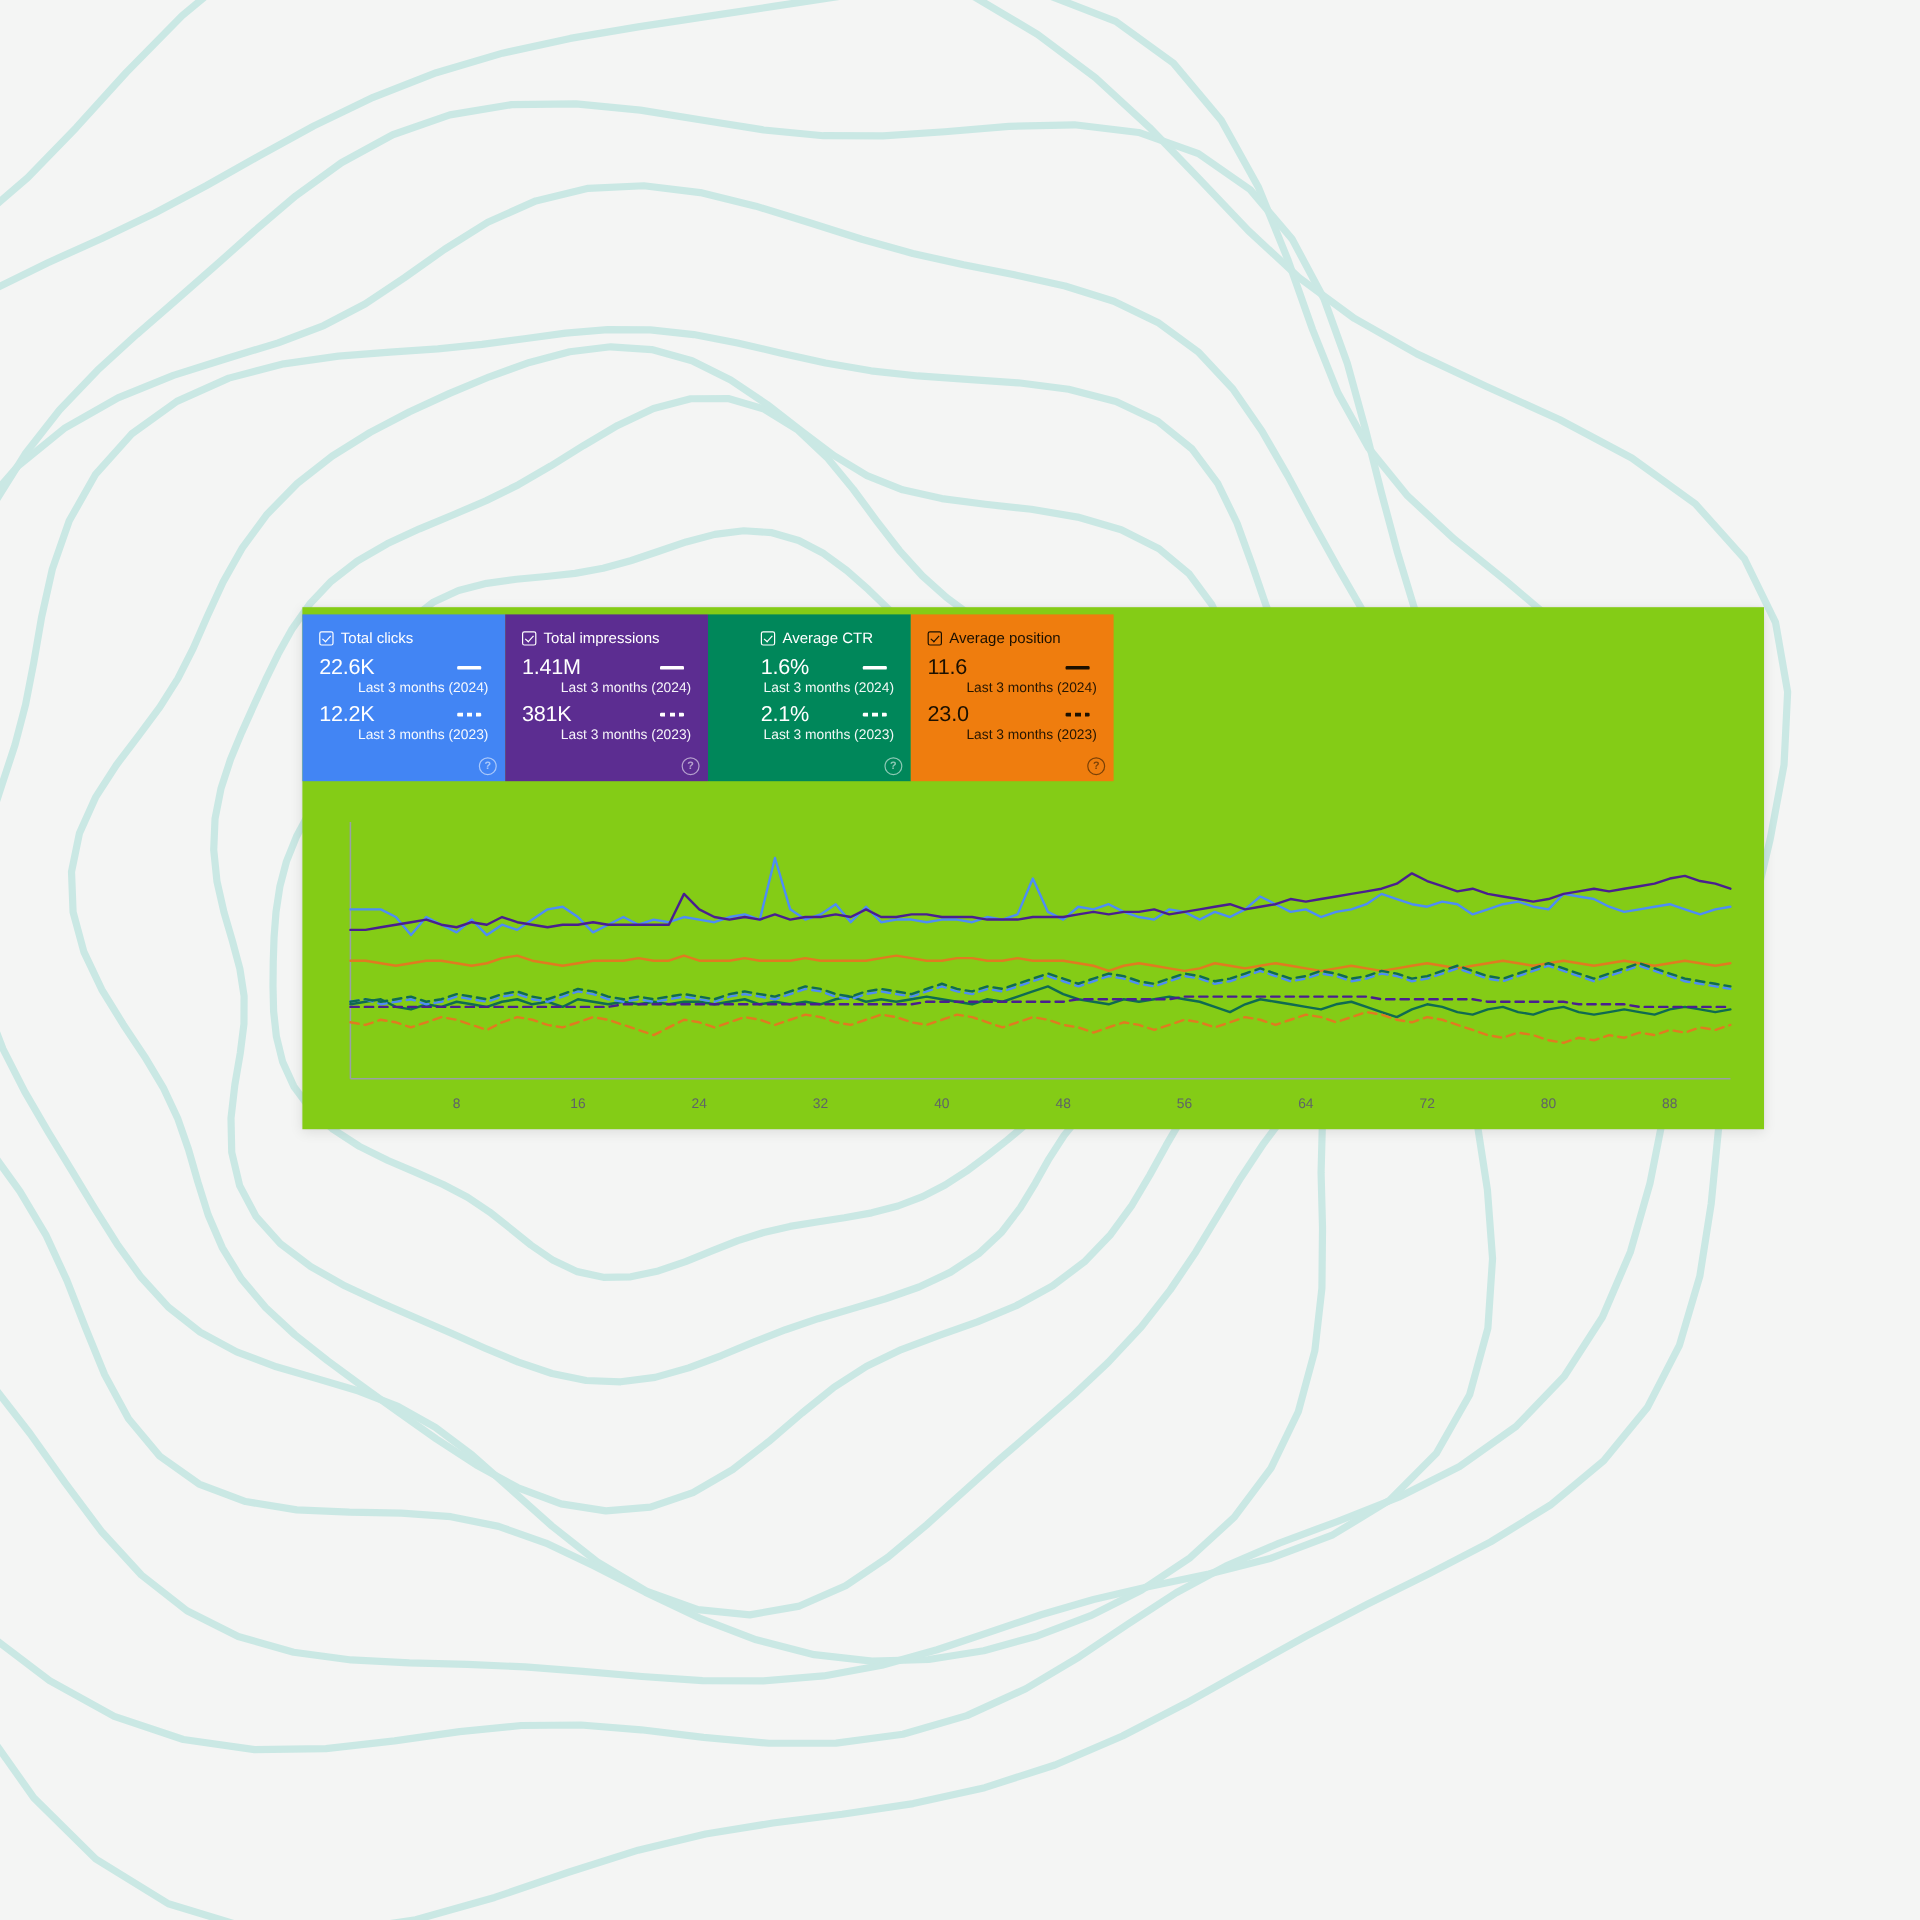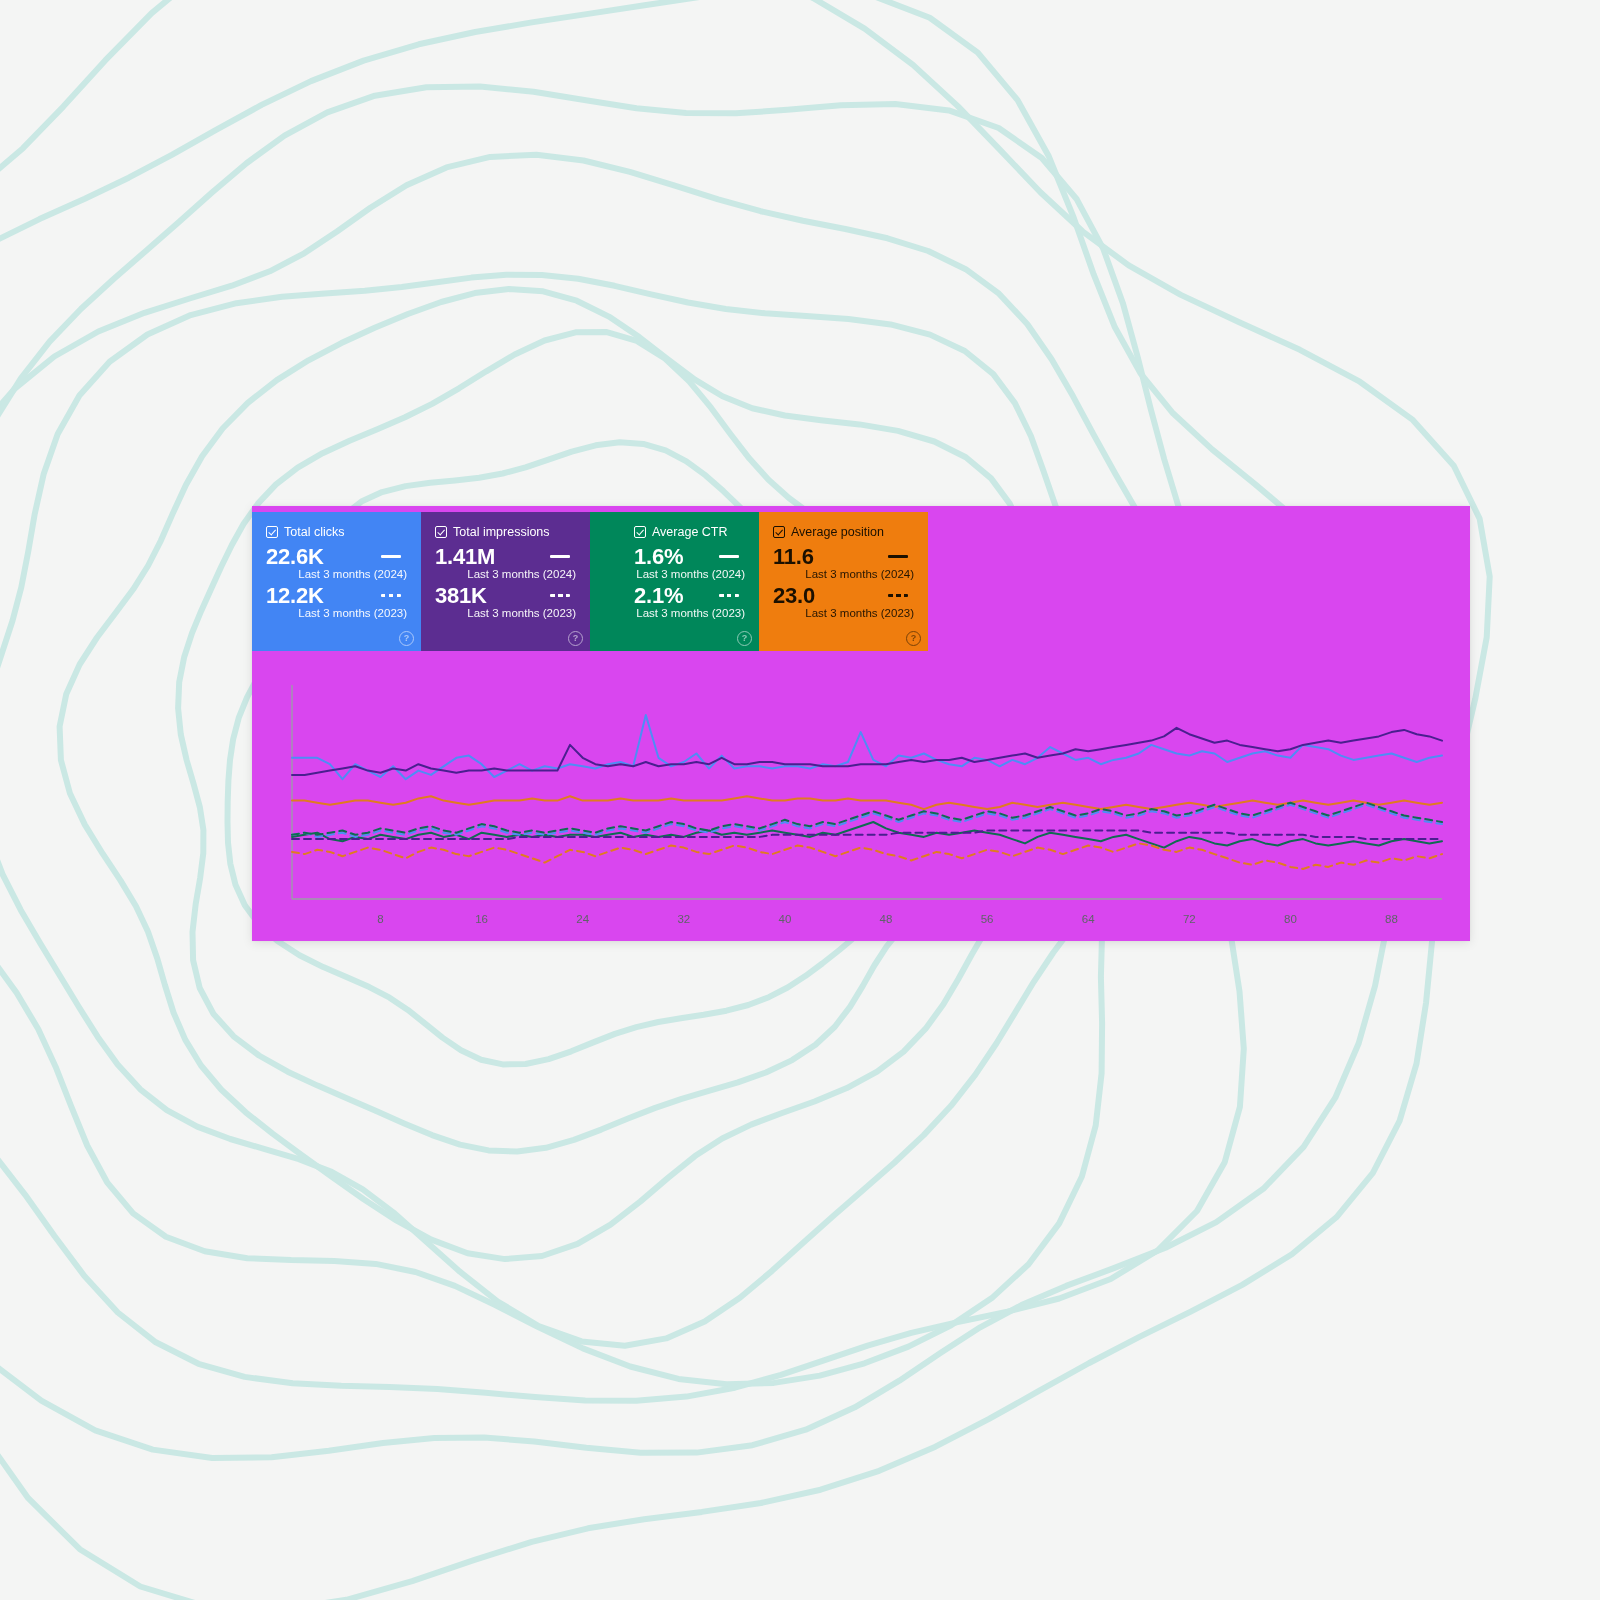--- a/index.html
+++ b/index.html
@@ -20,21 +20,21 @@
     width: 1600px; height: 1600px;
     pointer-events: none;
   }
   
   #panel {
     position: absolute;
     left: 252px;
     top: 506px;
     width: 1218px;
     height: 435px;
-    background: #d946ef;
+    background: #84cc16;
     box-shadow: 0 2px 10px rgba(0,0,0,0.10), 0 0 2px rgba(0,0,0,0.06);
   }
   
   #cards {
     position: absolute;
     left: 0; top: 6px;
     display: flex;
     height: 139px;
   }
   .card {
@@ -68,22 +68,22 @@
     width: 3.2px; height: 6.4px;
     border: solid currentColor;
     border-width: 0 1.5px 1.5px 0;
     transform: rotate(42deg);
   }
   .row {
     position: relative;
     height: 21px;
   }
   .val {
-    font-size: 22px;
-    font-weight: bold;
+    font-size: 18px;
+    font-weight: normal;
     letter-spacing: -0.2px;
     line-height: 21px;
   }
   .sub {
     font-size: 11.5px;
     line-height: 14px;
     margin-bottom: 4px;
     opacity: 0.95;
     text-align: right;
   }

